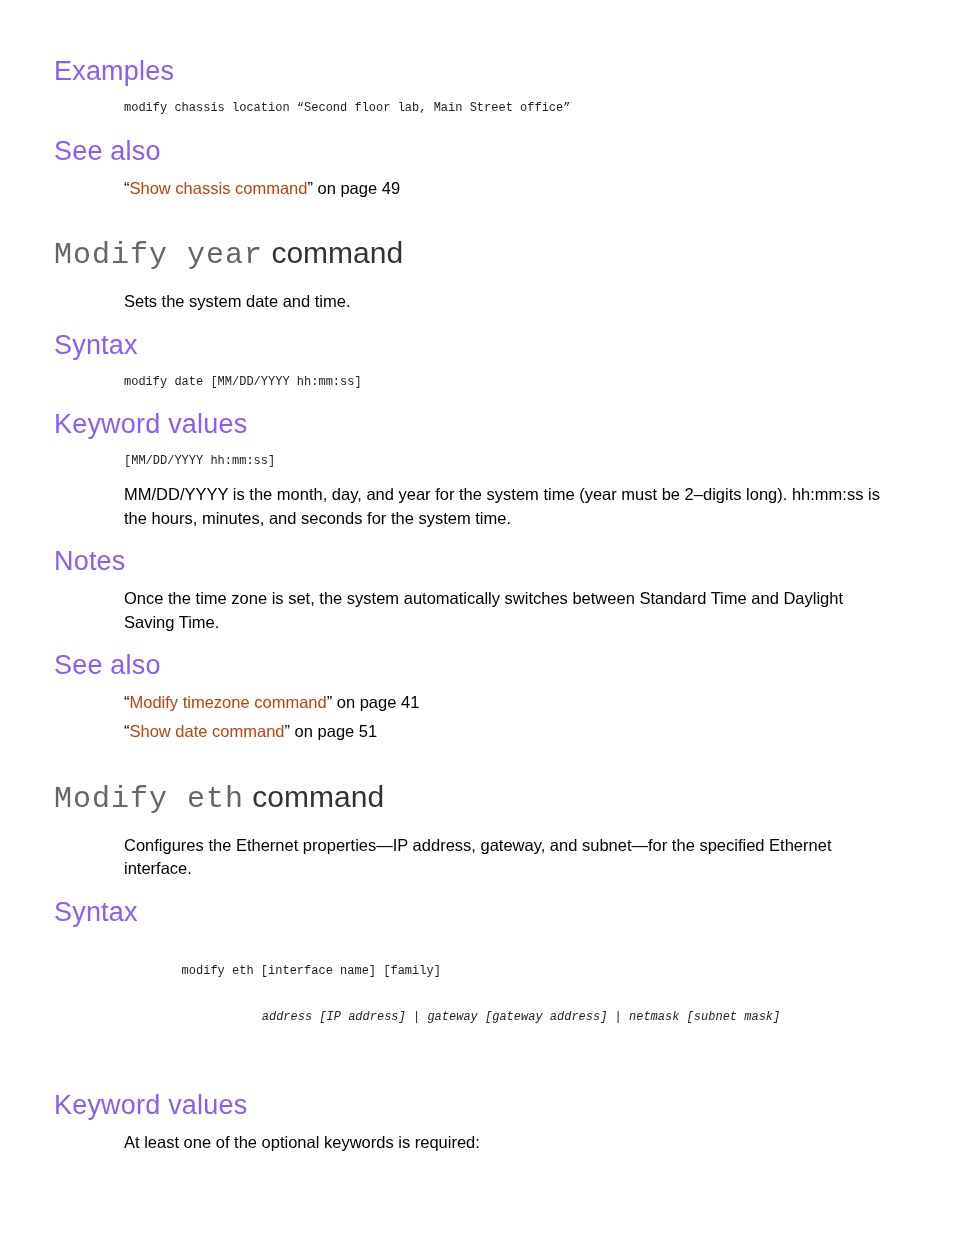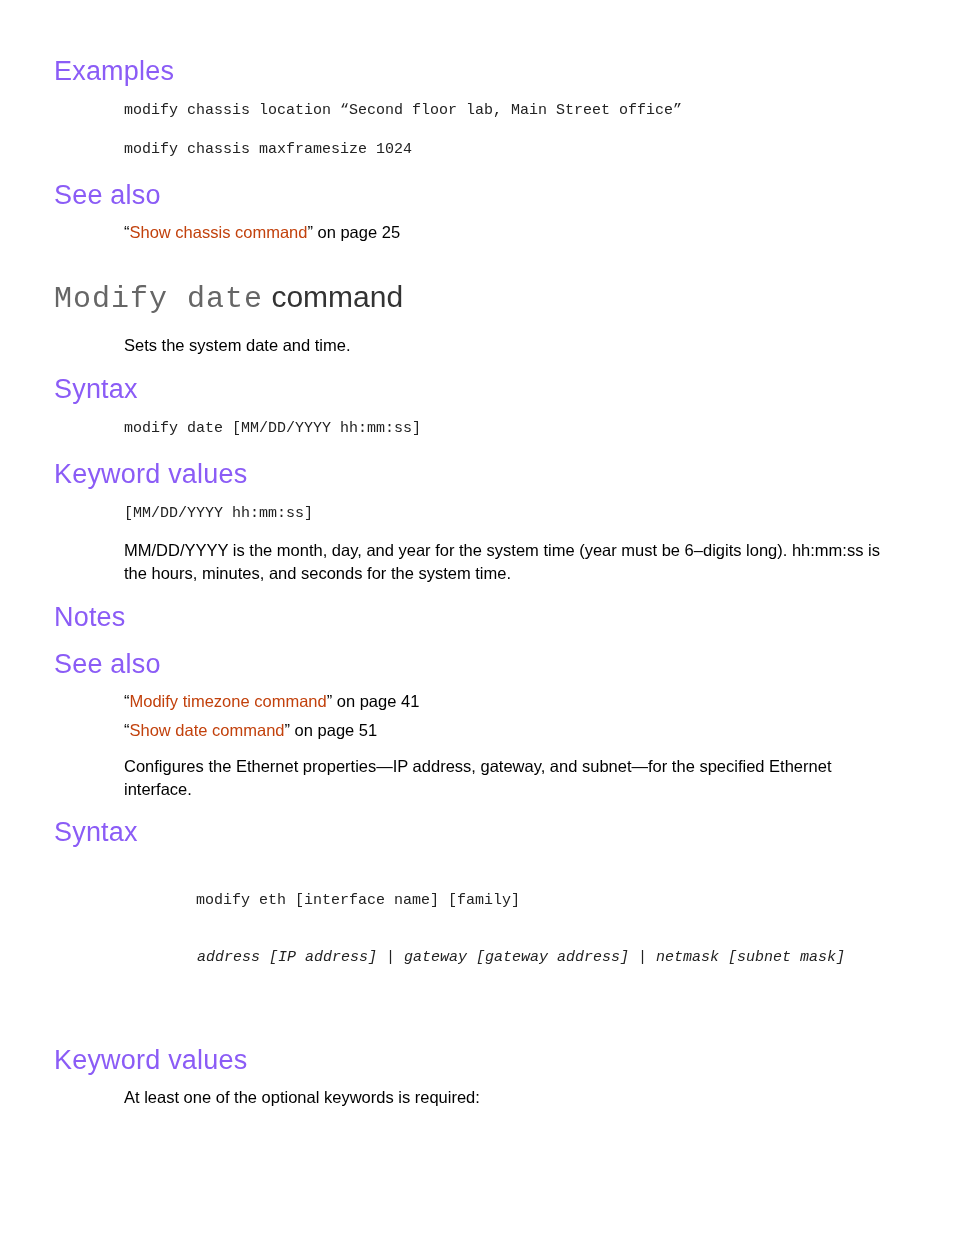--- a/index.html
+++ b/index.html
@@ -36,21 +36,21 @@
     color: #666;
     letter-spacing: 1px;
     font-weight: 400;
   }
   .body-block {
     margin-left: 70px;
     margin-right: 4px;
   }
   .code {
     font-family: "Courier New", Courier, monospace;
-    font-size: 15px;
+    font-size: 12px;
     line-height: 1.9;
     color: #222;
     white-space: pre-wrap;
     margin: 4px 0 10px 0;
   }
   .code .ital {
     font-style: italic;
     text-align: center;
   }
   .code .ind {
@@ -73,60 +73,65 @@
 </style>
 </head>
 <body>
 
 <div class="page">
   <div class="content">
 
     <div class="h2">Examples</div>
     <div class="body-block">
       <div class="code">modify chassis location “Second floor lab, Main Street office”</div>
-      <div class="code">modify chassis maxframesize 1024</div>
     </div>
 
     <div class="h2 gap-top">See also</div>
     <div class="body-block">
       <div class="para">
-        <span>“</span><span class="link">Show chassis command</span><span>” on page 25</span>
+        <span>“</span><span class="link">Show chassis command</span><span>” on page 49</span>
       </div>
     </div>
 
     <div class="h1">
-      <span class="mono">Modify date</span><span> command</span>
+      <span class="mono">Modify year</span><span> command</span>
     </div>
     <div class="body-block">
       <div class="para">Sets the system date and time.</div>
     </div>
 
     <div class="h2 gap-top">Syntax</div>
     <div class="body-block">
       <div class="code">modify date [MM/DD/YYYY hh:mm:ss]</div>
     </div>
 
     <div class="h2 gap-top">Keyword values</div>
     <div class="body-block">
       <div class="code">[MM/DD/YYYY hh:mm:ss]</div>
-      <div class="para">MM/DD/YYYY is the month, day, and year for the system time (year must be 6–digits long). hh:mm:ss is the hours, minutes, and seconds for the system time.</div>
+      <div class="para">MM/DD/YYYY is the month, day, and year for the system time (year must be 2–digits long). hh:mm:ss is the hours, minutes, and seconds for the system time.</div>
     </div>
 
     <div class="h2 gap-top">Notes</div>
+    <div class="body-block">
+      <div class="para">Once the time zone is set, the system automatically switches between Standard Time and Daylight Saving Time.</div>
+    </div>
 
     <div class="h2 gap-top">See also</div>
     <div class="body-block">
       <div class="para" style="margin-bottom:4px">
         <span>“</span><span class="link">Modify timezone command</span><span>” on page 41</span>
       </div>
       <div class="para">
         <span>“</span><span class="link">Show date command</span><span>” on page 51</span>
       </div>
     </div>
 
+    <div class="h1">
+      <span class="mono">Modify eth</span><span> command</span>
+    </div>
     <div class="body-block">
       <div class="para">Configures the Ethernet properties—IP address, gateway, and subnet—for the specified Ethernet interface.</div>
     </div>
 
     <div class="h2 gap-top">Syntax</div>
     <div class="body-block">
       <div class="code">
         <span>modify eth [interface name] [family]</span>
         <span class="ital ind">address [IP address] | gateway [gateway address] | netmask [subnet mask]</span>
       </div>

